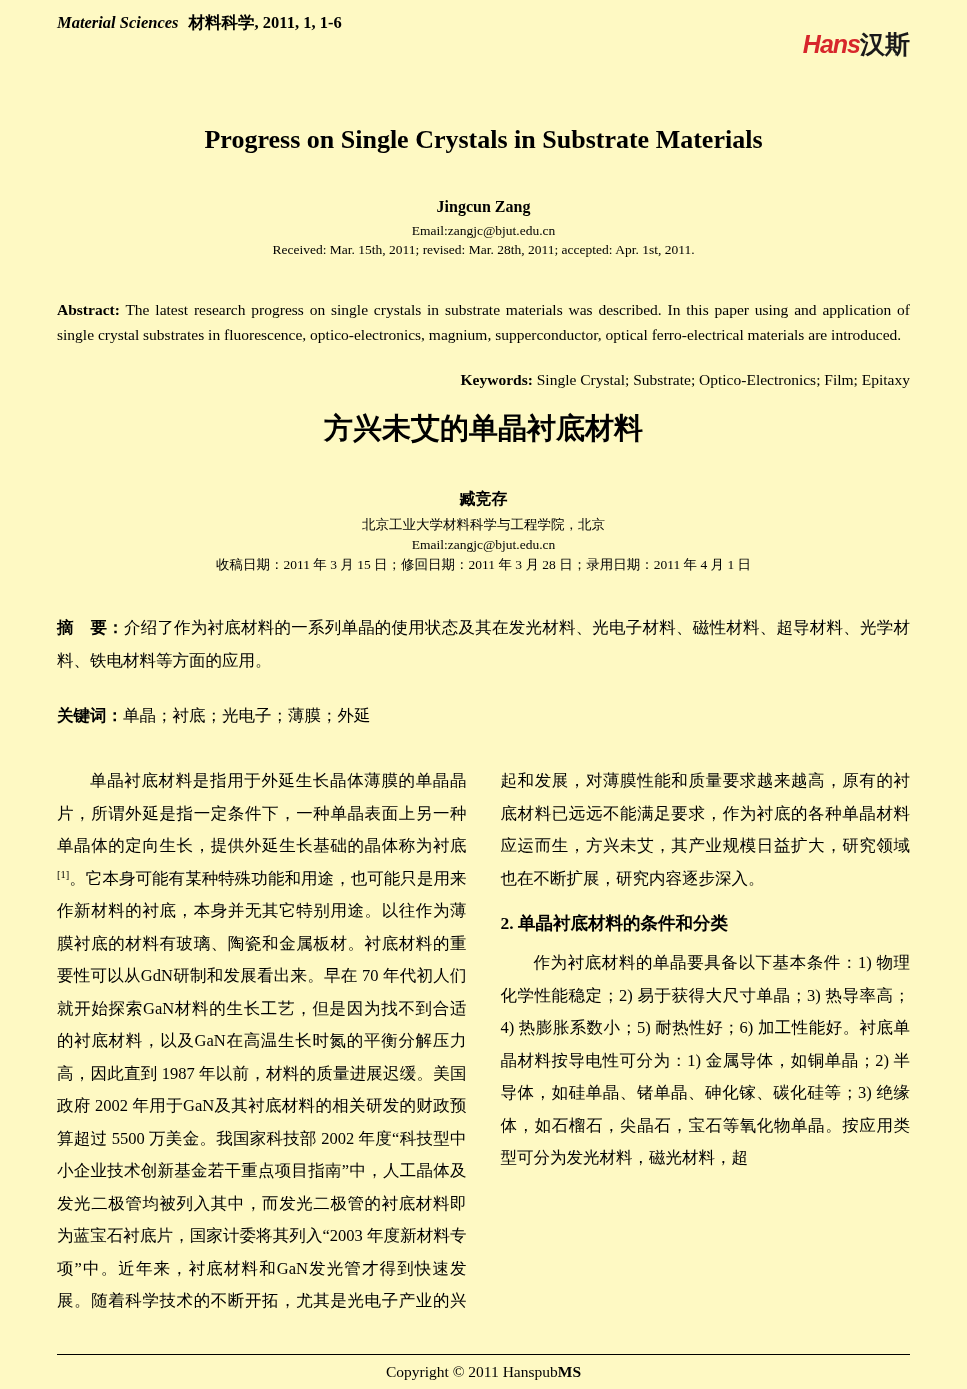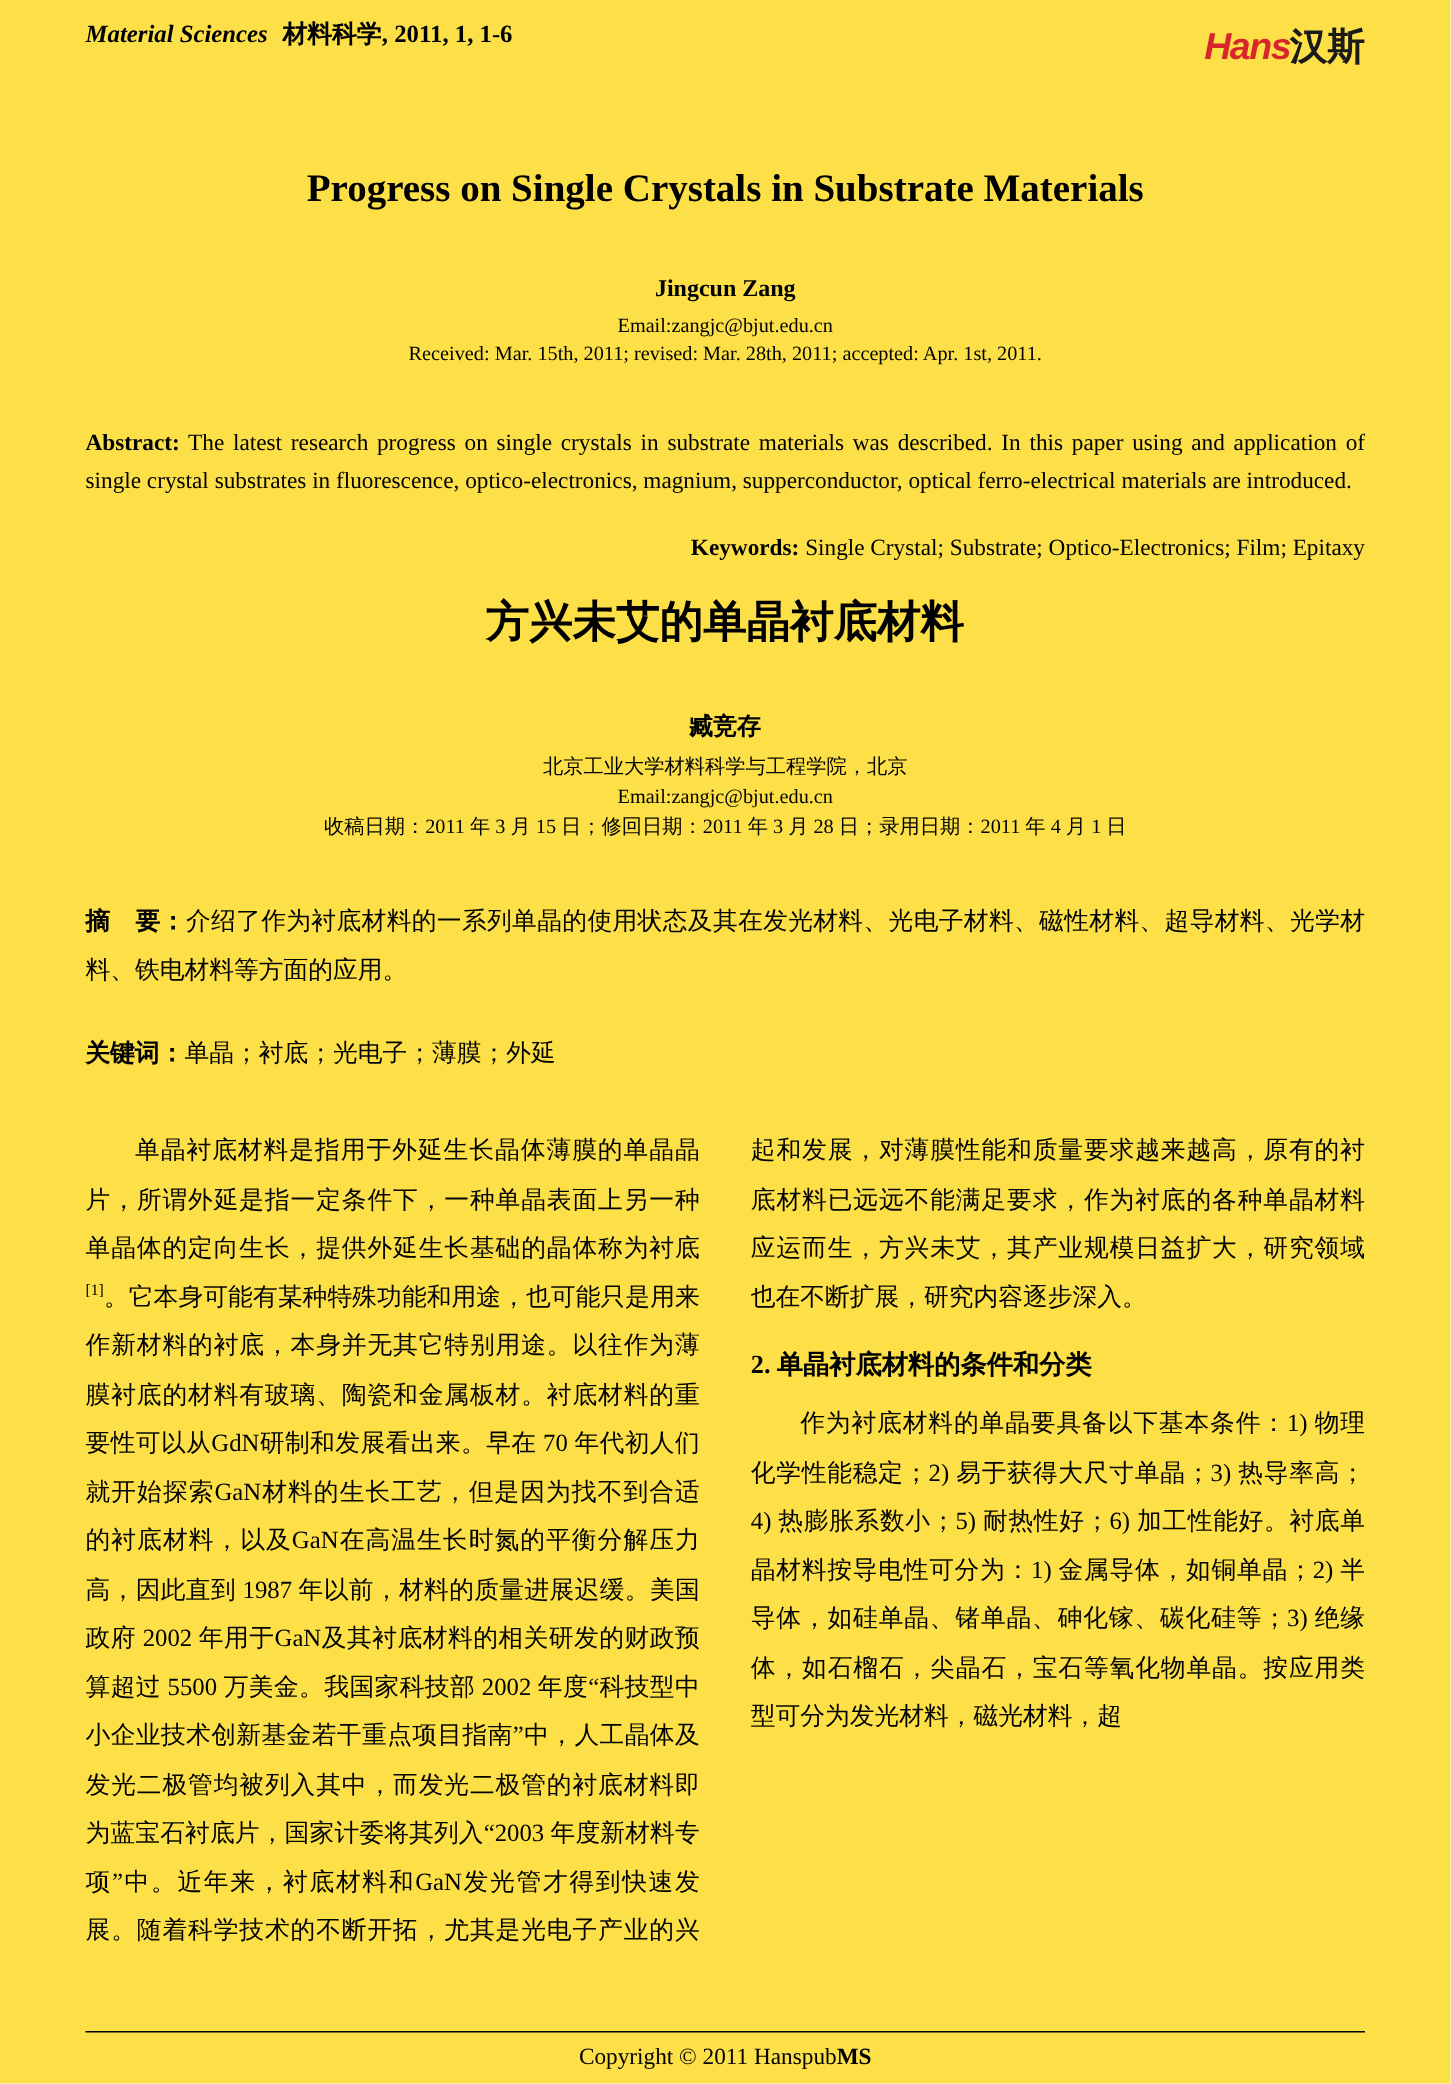--- a/index.html
+++ b/index.html
@@ -1,31 +1,31 @@
 <!DOCTYPE html>
 <html><head>
 <meta charset="utf-8">
 <style>
   * { margin: 0; padding: 0; box-sizing: border-box; }
   html, body { background: #ffffff; }
   .page {
-    width: 967px; height: 1389px; margin: 0 auto; background: #fde047;
+    width: 967px; height: 1389px; margin: 0 auto; background: #fef9c3;
     font-family: "Liberation Serif", "DejaVu Serif", serif;
     color: #000000; position: relative; padding: 12px 57px 0 57px;
     overflow: hidden;
   }
   
   .hdr { display: flex; justify-content: space-between; align-items: flex-start; }
   .journal-line { font-size: 16.5px; }
   .journal-en { font-weight: bold; font-style: italic; }
   .journal-zh { font-weight: bold; margin-left: 6px; }
   .doi-line { margin-top: 4px; font-size: 14.5px; }
   .doi-link { color: #0000cc; text-decoration: underline; cursor: pointer; }
   .published { margin-left: 10px; }
-  .logo { font-family: "Liberation Sans", "DejaVu Sans", sans-serif; font-size: 25px; font-weight: bold; white-space: nowrap; margin-top: 2px; }
+  .logo { font-family: "Liberation Sans", "DejaVu Sans", sans-serif; font-size: 25px; font-weight: bold; white-space: nowrap; margin-top: 16px; }
   .logo-latin { color: #d7262c; font-style: italic; letter-spacing: -1px; }
   .logo-zh { color: #1a1a1a; }
   
   .en-title { text-align: center; font-size: 26px; font-weight: bold; margin-top: 64px; }
   .author-block { text-align: center; margin-top: 42px; font-size: 13.5px; line-height: 19px; }
   .author-name { font-size: 16px; font-weight: bold; margin-bottom: 5px; }
   .abstract { margin-top: 38px; font-size: 15.5px; line-height: 25px; text-align: justify; }
   .abstract b, .keywords b { font-weight: bold; }
   .keywords { margin-top: 24px; font-size: 15.5px; text-align: right; }
   

